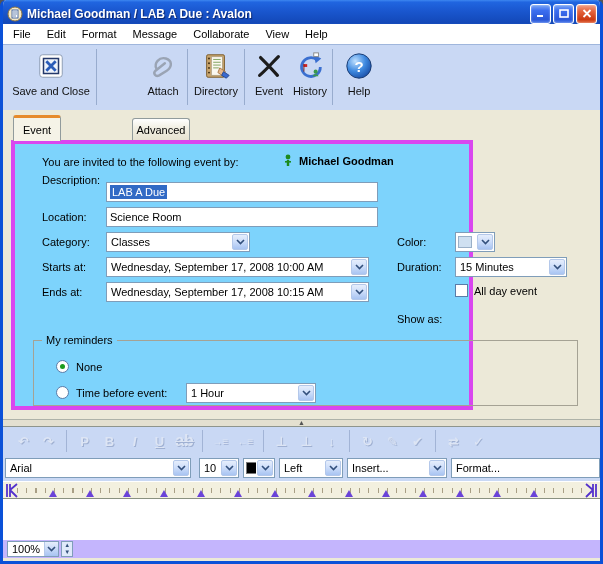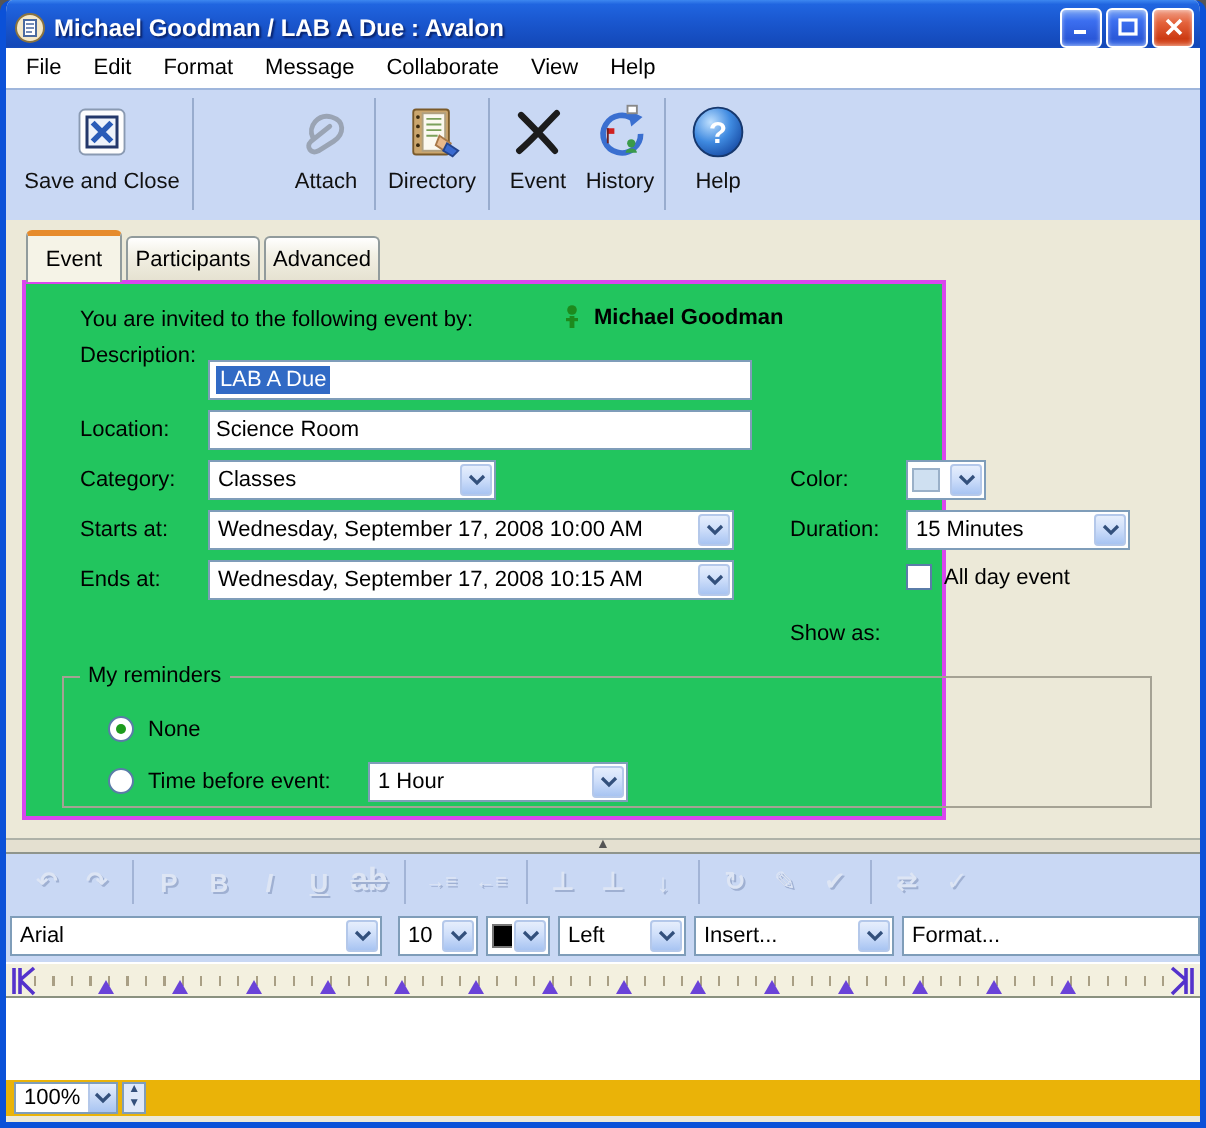--- a/index.html
+++ b/index.html
@@ -39,21 +39,21 @@
   .tool-btn .ticon{width:32px;height:32px;display:flex;align-items:center;justify-content:center;margin-top:2px;}
   .tool-btn .tlabel{margin-top:3px;white-space:nowrap;font-size:11px;color:#111;}
   
   .tab{position:absolute;height:22px;top:118px;border:1px solid #919b9c;border-bottom:none;
     border-radius:3px 3px 0 0;display:flex;align-items:center;justify-content:center;
     background:linear-gradient(180deg,#ffffff,#f2f0e4 40%,#e6e2d1);z-index:1;cursor:default;}
   .tab.active{top:115px;height:26px;background:#f5f3e7;z-index:3;
     border-top:3px solid #e68b2c;border-radius:3px 3px 0 0;}
   
   .panel{position:absolute;left:8px;top:140px;width:462px;height:270px;
-    background:#22c55e;border:2px solid #d946ef;z-index:2;}
+    background:#7dd3fc;border:4px solid #d946ef;z-index:2;}
   .flabel{position:absolute;white-space:nowrap;}
   .input{position:absolute;height:20px;background:#fff;border:1px solid #7f9db9;
     display:flex;align-items:center;padding:0 3px;overflow:hidden;white-space:nowrap;}
   .sel{background:#316ac5;color:#fff;padding:1px 2px;}
   .combo{position:absolute;height:20px;background:#fff;border:1px solid #7f9db9;
     display:flex;align-items:center;overflow:hidden;cursor:default;justify-content:center;}
   .combo .ctext{flex:1;padding:0 4px;white-space:nowrap;overflow:hidden;}
   .combo .cbtn{flex:0 0 16px;align-self:stretch;margin:1px;display:flex;align-items:center;justify-content:center;
     background:linear-gradient(180deg,#e6eefc 0%,#cfdffa 45%,#a8c4f2 100%);
     border:1px solid #b4c8ea;border-radius:2px;}
@@ -83,21 +83,21 @@
   .ruler{position:absolute;left:0;top:481px;width:597px;height:17px;background:#f3f0df;
     border-top:1px solid #fff;}
   .ruler .ticks{position:absolute;left:14px;right:14px;top:6px;height:5px;
     background:repeating-linear-gradient(to right,#a99f85 0 1px,transparent 1px 9.25px);}
   .tabstop{position:absolute;top:8px;width:0;height:0;
     border-left:4px solid transparent;border-right:4px solid transparent;border-bottom:7px solid #6a43d8;}
   .rmark{position:absolute;top:1px;}
   
   .editor{position:absolute;left:0;top:498px;width:597px;height:41px;background:#fff;
     border-top:1px solid #8a9180;}
-  .statusbar{position:absolute;left:0;top:539px;width:597px;height:19px;background:#eab308;
+  .statusbar{position:absolute;left:0;top:539px;width:597px;height:19px;background:#c4b5fd;
     border-top:1px solid #fff;display:flex;align-items:center;padding-left:4px;}
   .zoomctl{display:flex;align-items:center;height:16px;background:#fff;border:1px solid #7f9db9;}
   .zoomctl .ztext{padding:0 4px;}
   .zoomctl .cbtn{width:14px;height:100%;display:flex;align-items:center;justify-content:center;
     background:linear-gradient(180deg,#e6eefc,#a8c4f2);border-left:1px solid #b4c8ea;}
   .spinner{display:flex;flex-direction:column;margin-left:2px;height:16px;border:1px solid #7f9db9;background:#dfe9fa;}
   .spinner span{font-size:6px;line-height:7px;color:#33507c;padding:0 2px;}
 </style>
 </head>
 <body>
@@ -221,23 +221,20 @@
           <circle cx="16" cy="16" r="13" fill="url(#helpg)" stroke="#16386e"></circle>
           <text x="16" y="22" text-anchor="middle" font-size="16" font-weight="bold" fill="#fff" font-family="Liberation Sans, sans-serif">?</text>
         </svg>
       </span>
       <span class="tlabel">Help</span>
     </div>
   </div>
 
   <div class="tab active" style="left:10px;width:48px">
       <span>Event</span>
-    </div>
-  <div class="tab" style="left:60px;width:67px">
-      <span>Participants</span>
     </div>
   <div class="tab" style="left:129px;width:58px">
       <span>Advanced</span>
     </div>
 
   <div class="panel">
 
     <span class="flabel" style="left:27px;top:12px">You are invited to the following event by:</span>
     <svg style="position:absolute;left:268px;top:10px" width="10" height="15" viewBox="0 0 10 15">
       <circle cx="5" cy="3" r="2.4" fill="#1d8a1d"></circle>

